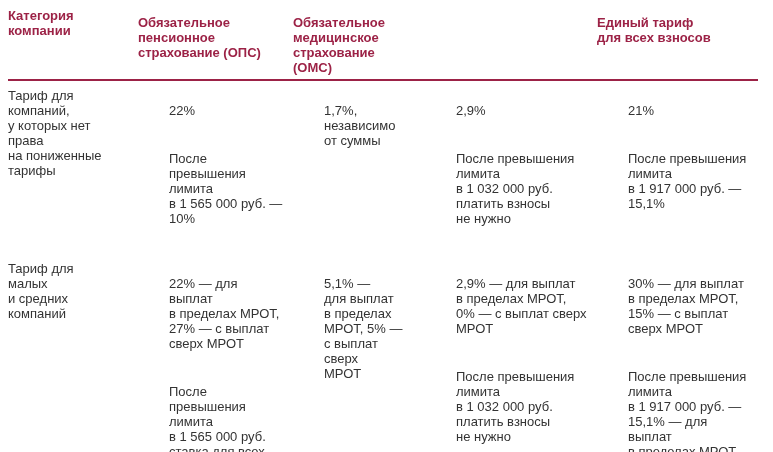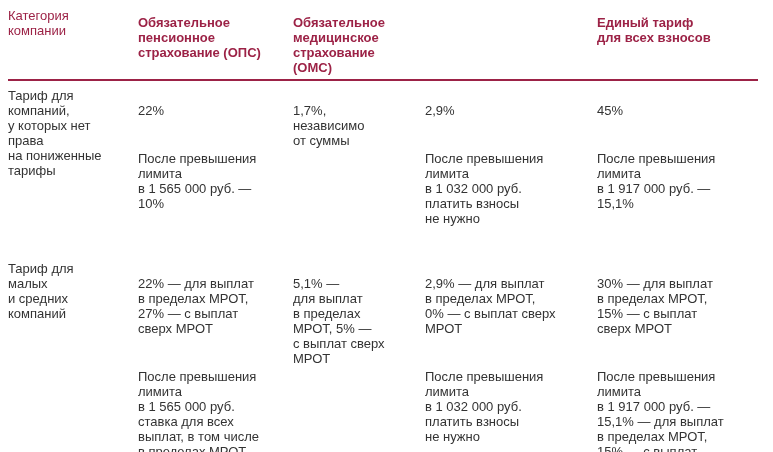--- a/index.html
+++ b/index.html
@@ -27,21 +27,21 @@
   .grid {
     display: grid;
     grid-template-columns: 130px 155px 132px 172px 161px;
   }
   .hdr {
     padding-top: 8px;
   }
   .corner {
     grid-column: 1;
     grid-row: 1 / span 2;
-    font-weight: normal;
+    font-weight: bold;
     color: var(--accent);
     white-space: pre-line;
     padding-right: 8px;
   }
   .year {
     font-weight: bold;
     color: var(--accent);
     border-bottom: 1px solid var(--accent);
     padding-bottom: 7px;
   }
@@ -71,20 +71,21 @@
   .sep {
     border-top: 2px solid var(--accent);
     margin-top: 4px;
     height: 0;
   }
   .body-row.row1 { padding-top: 7px; }
   .body-row.row2 { padding-top: 20px; }
   .cell {
     white-space: pre-line;
     padding-right: 10px;
+    margin-left: 31px;
   }
   .cell .para + .para { margin-top: 18px; }
   .category { padding-right: 6px; white-space: pre-line; }
 </style>
 </head>
 <body>
 
 <div class="table">
 
   <div class="grid hdr">
@@ -124,21 +125,21 @@
     </div>
     <div class="cell">
       <div class="para">2,9%</div>
       <div class="para">После превышения
 лимита
 в 1 032 000 руб.
 платить взносы
 не нужно</div>
     </div>
     <div class="cell">
-      <div class="para">45%</div>
+      <div class="para">21%</div>
       <div class="para">После превышения
 лимита
 в 1 917 000 руб. —
 15,1%</div>
     </div>
   </div>
 
   <div class="grid body-row row2">
     <div class="category">Тариф для
 малых

